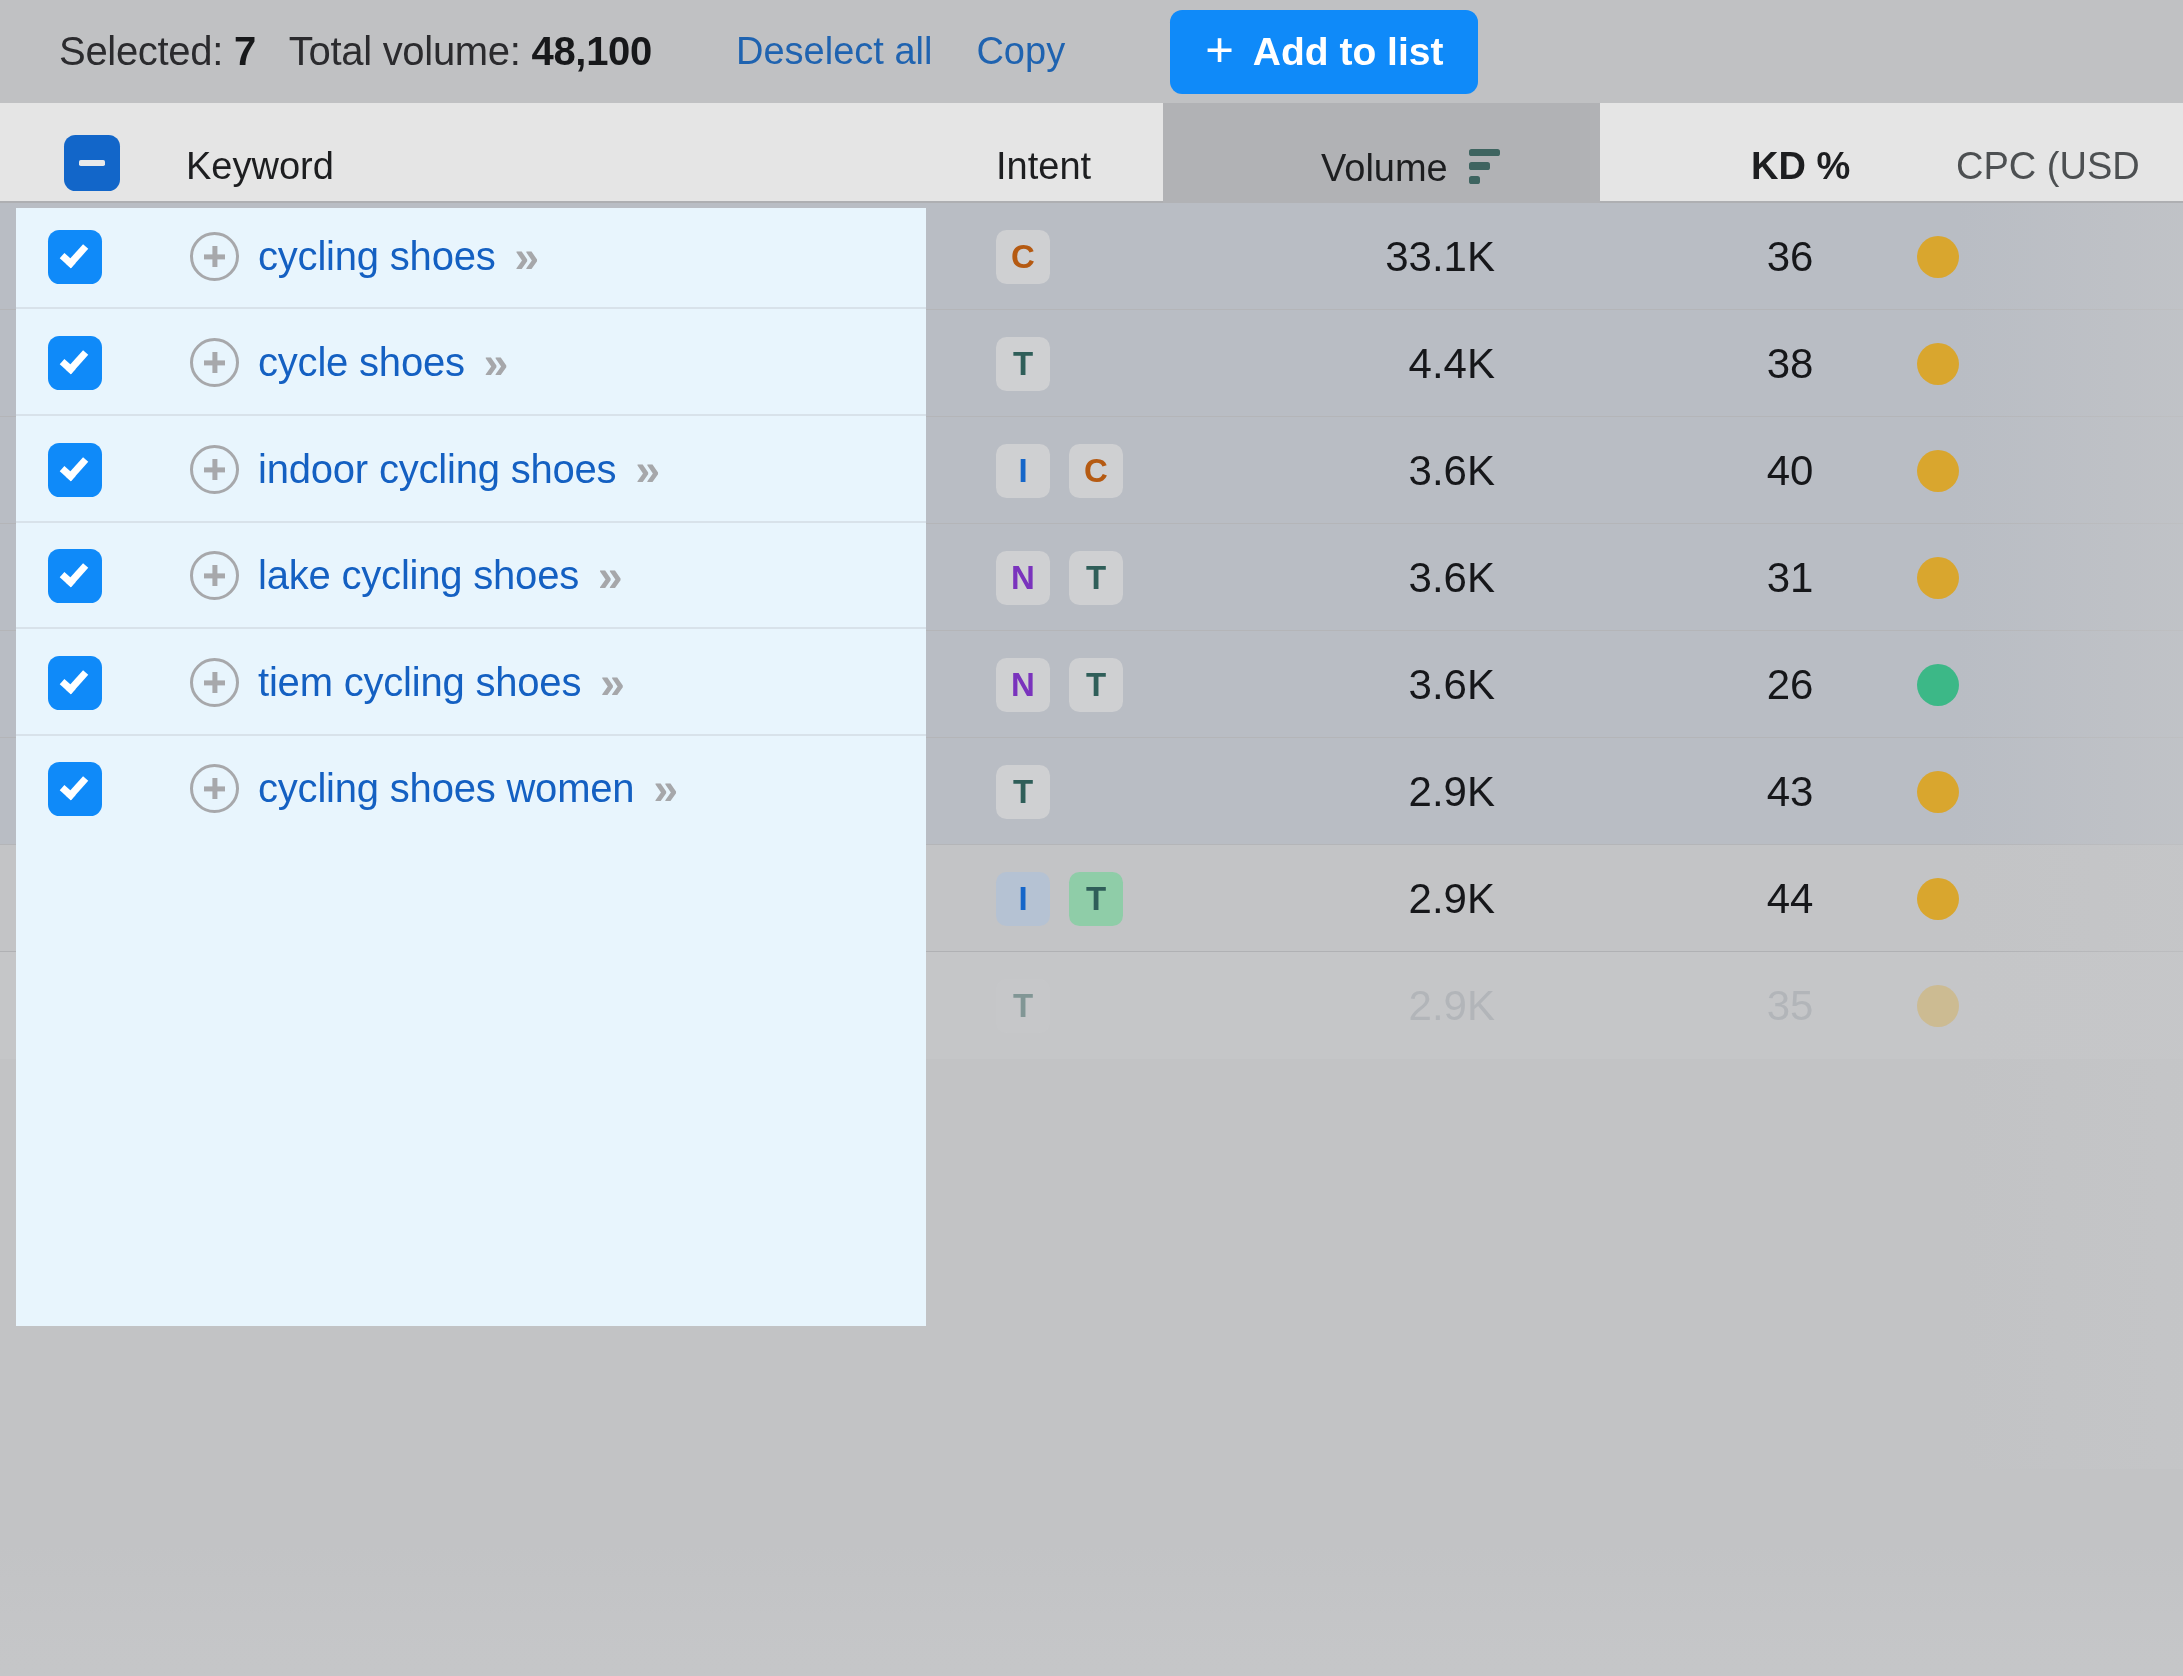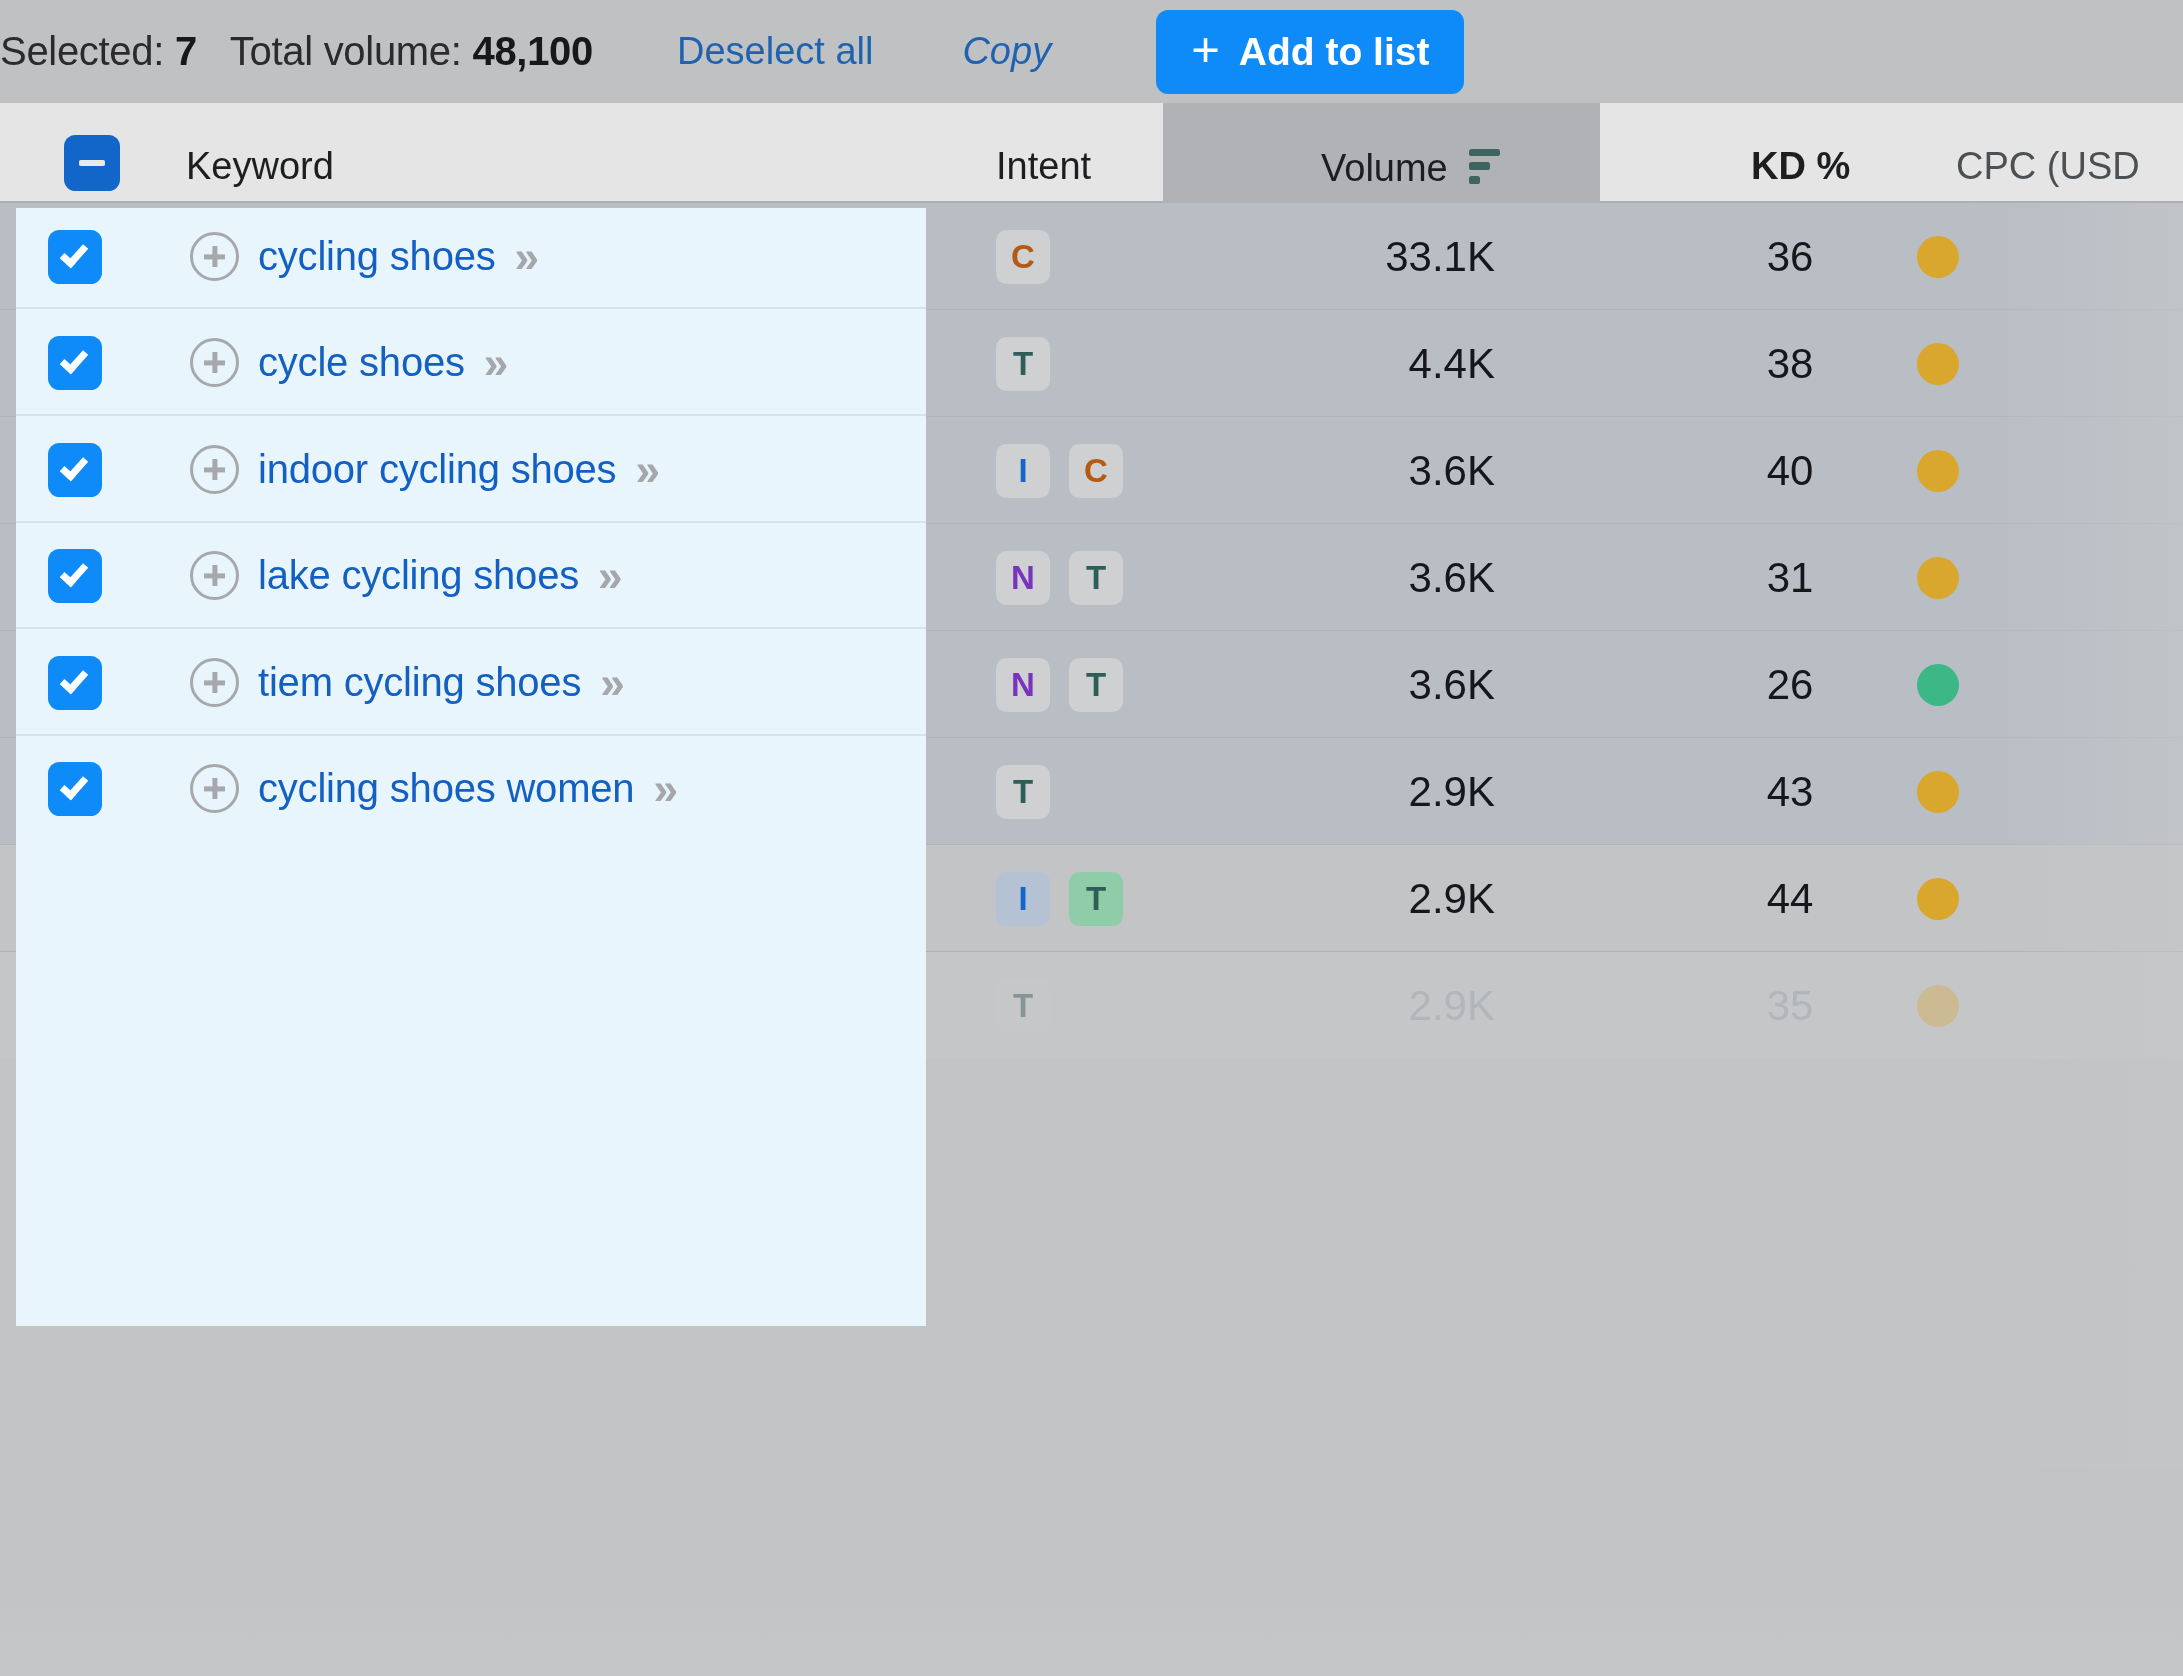--- a/index.html
+++ b/index.html
@@ -15,27 +15,27 @@
   .toolbar {
     position: absolute; left: 0; top: 0; width: 2184px; height: 103px;
     background: #c0c1c3;
     display: flex; align-items: center;
   }
   .tb-stat {
     font-size: 40px; color: #2b2b2e; letter-spacing: -0.3px;
     white-space: nowrap;
   }
   .tb-stat .strong { font-weight: bold; color: #17181a; }
-  .tb-sel { }
+  .tb-sel { margin-left: 59px; }
   .tb-vol { margin-left: 33px; }
   .tb-link {
     font-size: 38px; color: #1f63b0; white-space: nowrap; cursor: pointer;
   }
   .tb-deselect { margin-left: 84px; }
-  .tb-copy { margin-left: 89px; font-style: italic; }
+  .tb-copy { margin-left: 44px; }
   .tb-addbtn {
     margin-left: 105px;
     height: 84px; min-width: 262px;
     background: #0f8af9; border-radius: 12.2px;
     display: flex; align-items: center; justify-content: center;
     padding: 0 35px; cursor: pointer;
   }
   .tb-plus {
     color: #fff; font-size: 49px; line-height: 1; font-weight: 300;
     margin-right: 19px; margin-top: -3.5px;

